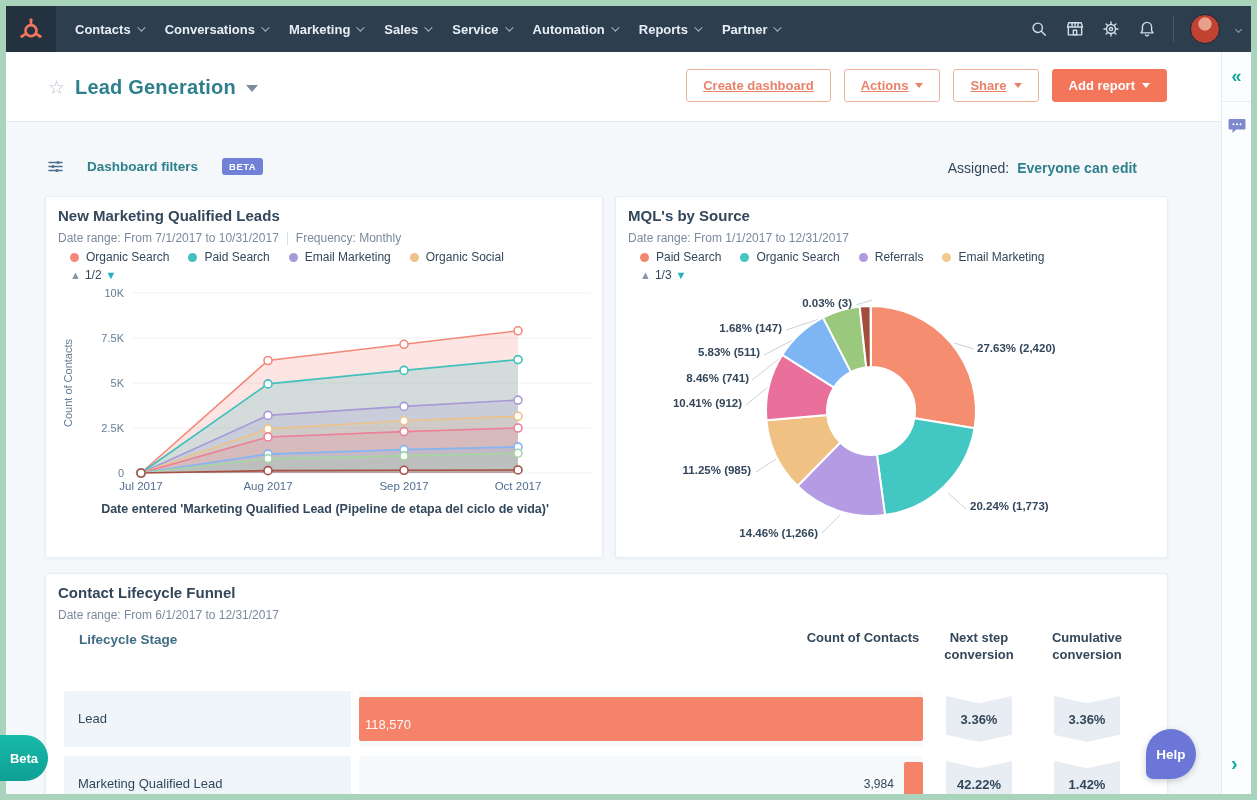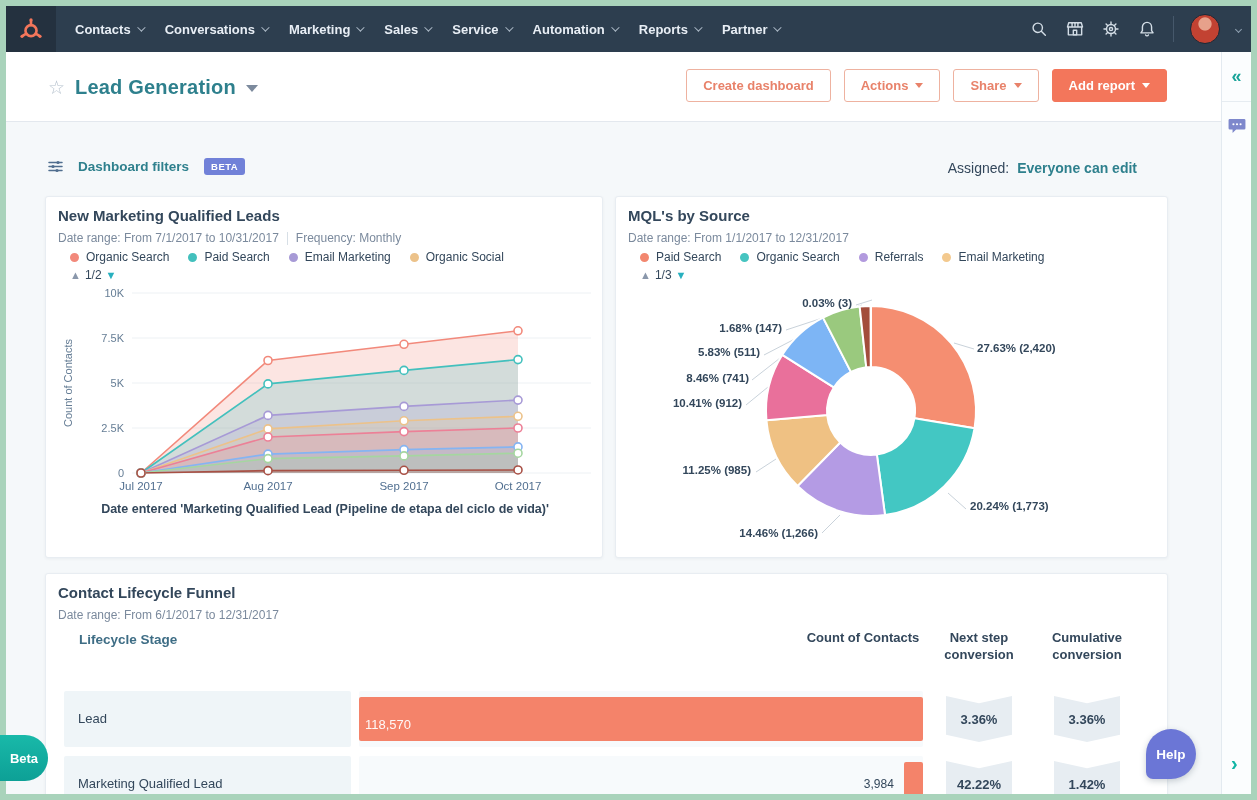--- a/index.html
+++ b/index.html
@@ -21,33 +21,33 @@
   .chev-sm { width:5px; height:5px; border-right:1.5px solid #8fa0b1; border-bottom:1.5px solid #8fa0b1; transform:rotate(45deg); display:inline-block; }
 
   
   #header { position:absolute; left:0; top:46px; right:30px; height:70px; background:#ffffff; border-bottom:1px solid #e3e8ee; z-index:2; }
   #title-wrap { position:absolute; left:42px; top:0; height:70px; display:flex; align-items:center; gap:10px; }
   #fav-star { color:#b6c2ce; font-size:19px; cursor:pointer; }
   #page-title { color:#2e808d; font-size:20px; font-weight:700; letter-spacing:.2px; }
   #title-caret { width:0; height:0; border-left:6px solid transparent; border-right:6px solid transparent; border-top:7px solid #7c8a9d; margin-top:3px; cursor:pointer; }
   #header-buttons { position:absolute; right:54px; top:17px; display:flex; gap:13px; }
   .btn { font-size:13px; font-weight:600; border-radius:3px; padding:8px 16px; cursor:pointer; display:flex; align-items:center; gap:7px; }
-  .btn-outline { background:#fff; border:1px solid #eeb2a0; color:#e8826a; }
+  .btn-outline { background:#fff; border:1px solid #eeb2a0; color:#e8826a;text-decoration:underline; }
   .btn-primary { background:#f3765b; border:1px solid #f3765b; color:#fff; }
   .caret-dn { width:0; height:0; border-left:4px solid transparent; border-right:4px solid transparent; border-top:5px solid currentColor; display:inline-block; }
 
   
   #side-strip { position:absolute; top:46px; right:0; bottom:0; width:30px; background:#fbfdfe; border-left:1px solid #e3eaf0; z-index:3; }
   #collapse-btn { display:block; text-align:center; color:#17a398; font-size:18px; font-weight:700; padding-top:14px; cursor:pointer; }
   #strip-divider { margin-top:14px; border-bottom:1px solid #e6ecf1; }
   #comments-btn { display:block; margin:16px auto 0; width:18px; cursor:pointer; }
   #expand-chevron { position:absolute; left:9px; top:700px; color:#12b5a5; font-size:20px; font-weight:700; cursor:pointer; }
 
   
-  #filter-bar { position:absolute; left:42px; top:152px; display:flex; align-items:center; gap:15px; }
+  #filter-bar { position:absolute; left:42px; top:152px; display:flex; align-items:center; gap:24px; }
   #filters-label { color:#2e808d; font-size:13.5px; font-weight:700; cursor:pointer; }
   #beta-badge { background:#7181d8; color:#fff; font-size:9.5px; font-weight:700; letter-spacing:.5px; border-radius:3px; padding:3px 7px; }
   #assigned-wrap { position:absolute; right:114px; top:154px; display:flex; gap:8px; font-size:14px; }
   #assigned-label { color:#33475b; }
   #assigned-value { color:#2e808d; font-weight:700; cursor:pointer; }
 
   
   .card { position:absolute; background:#fff; border:1px solid #e8edf2; border-radius:3px; box-shadow:0 1px 3px rgba(45,62,80,.06); overflow:hidden; }
   #card-line { left:39px; top:190px; width:558px; height:362px; }
   #card-donut { left:609px; top:190px; width:553px; height:362px; }

